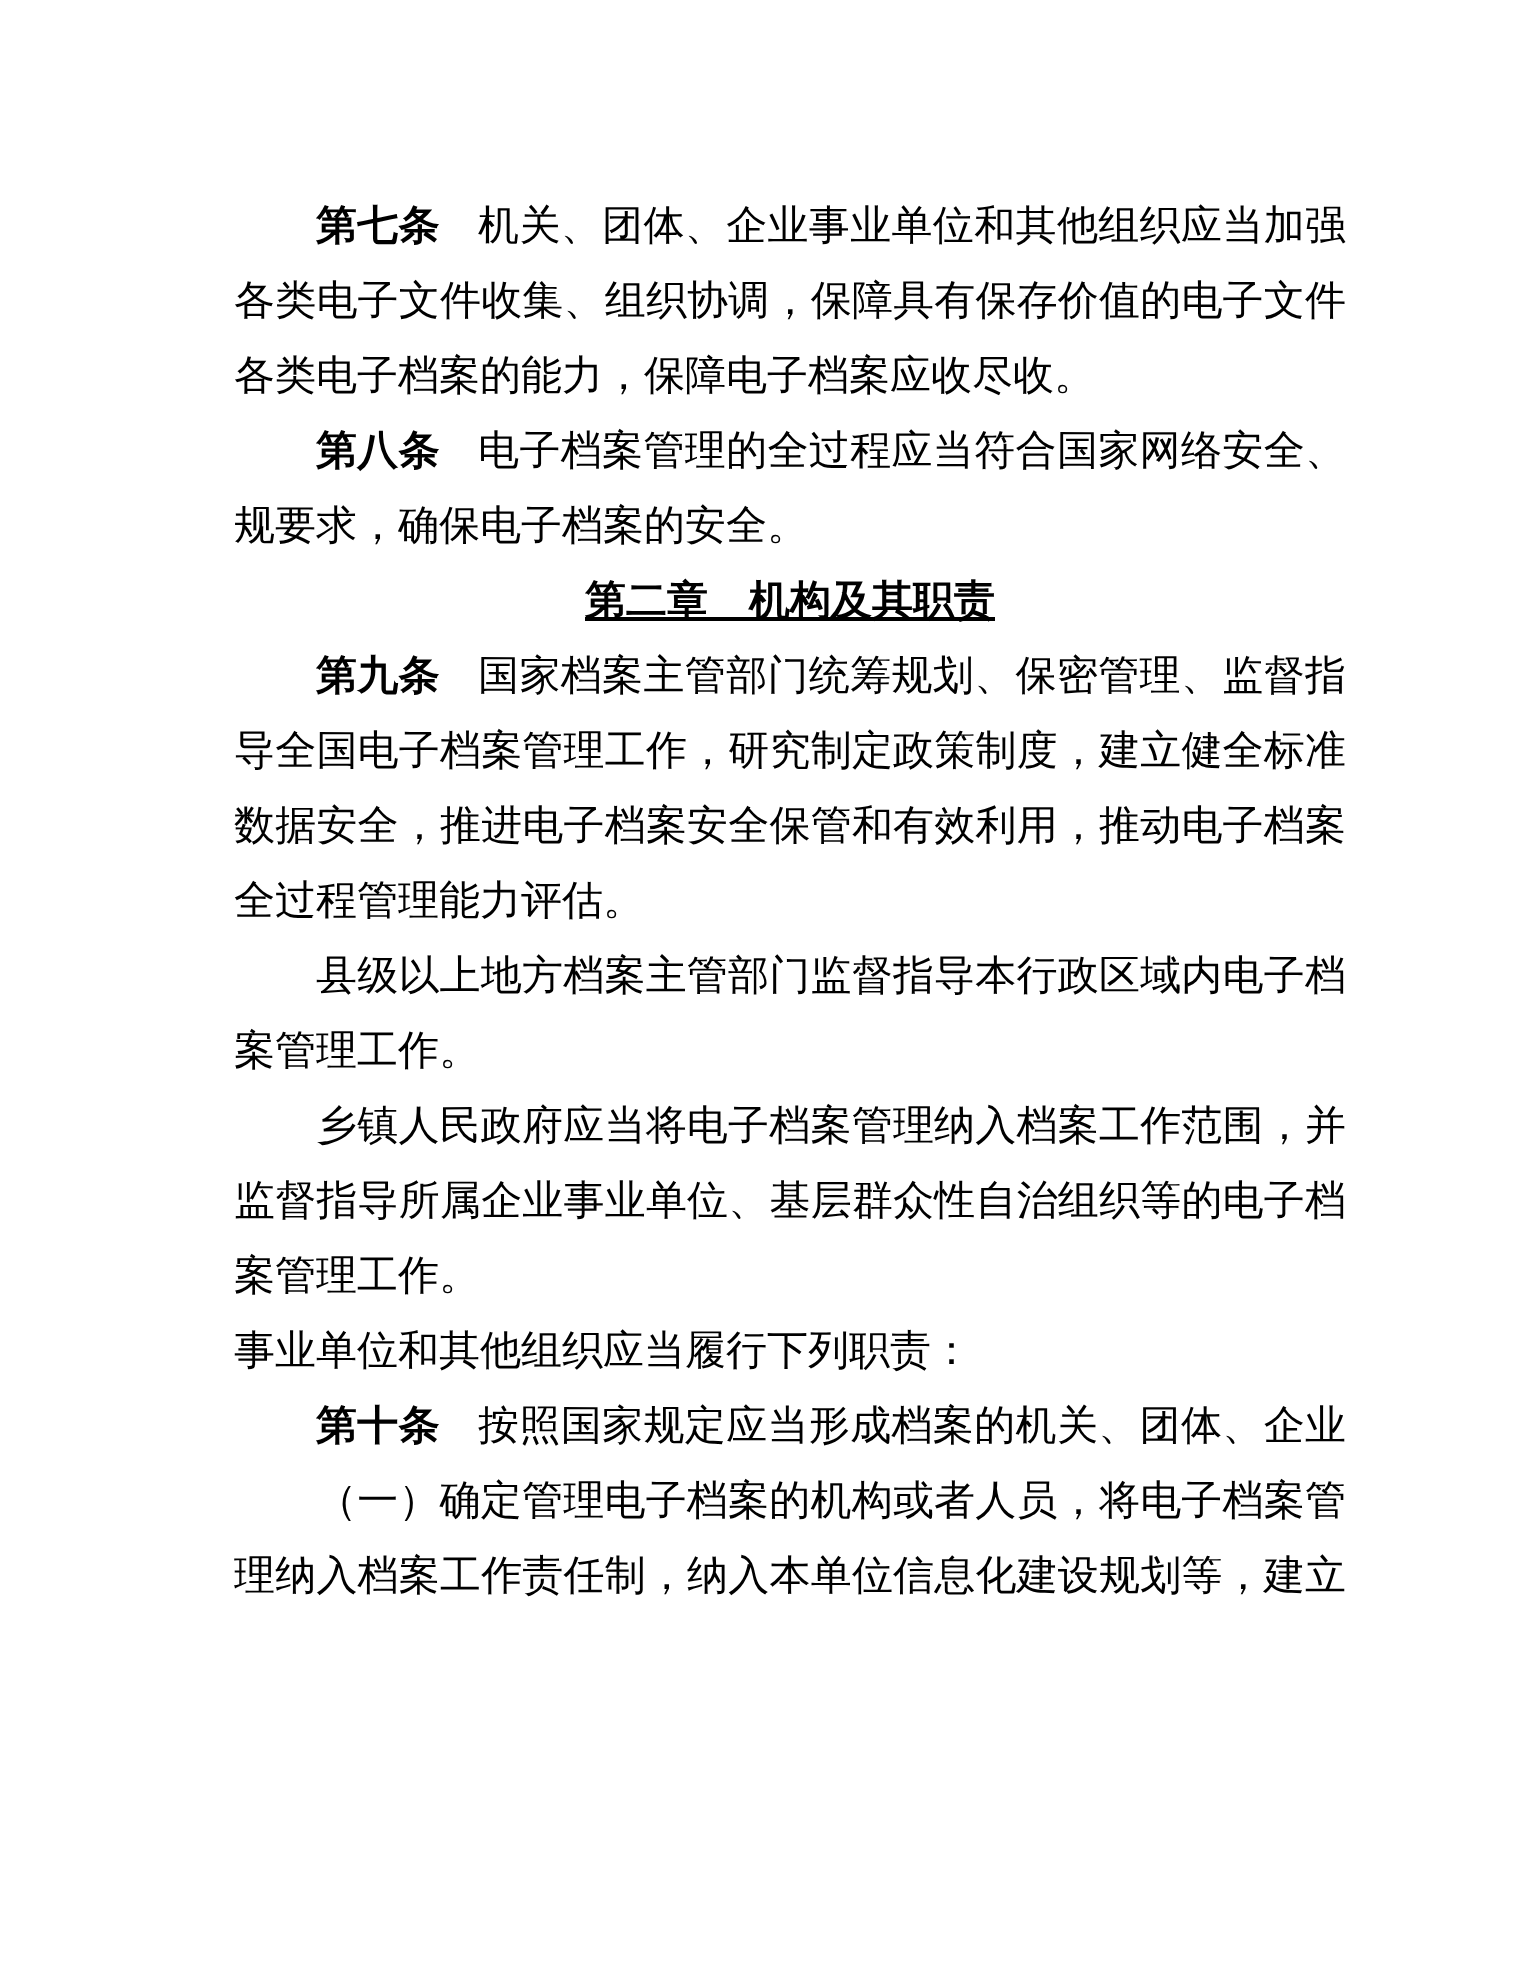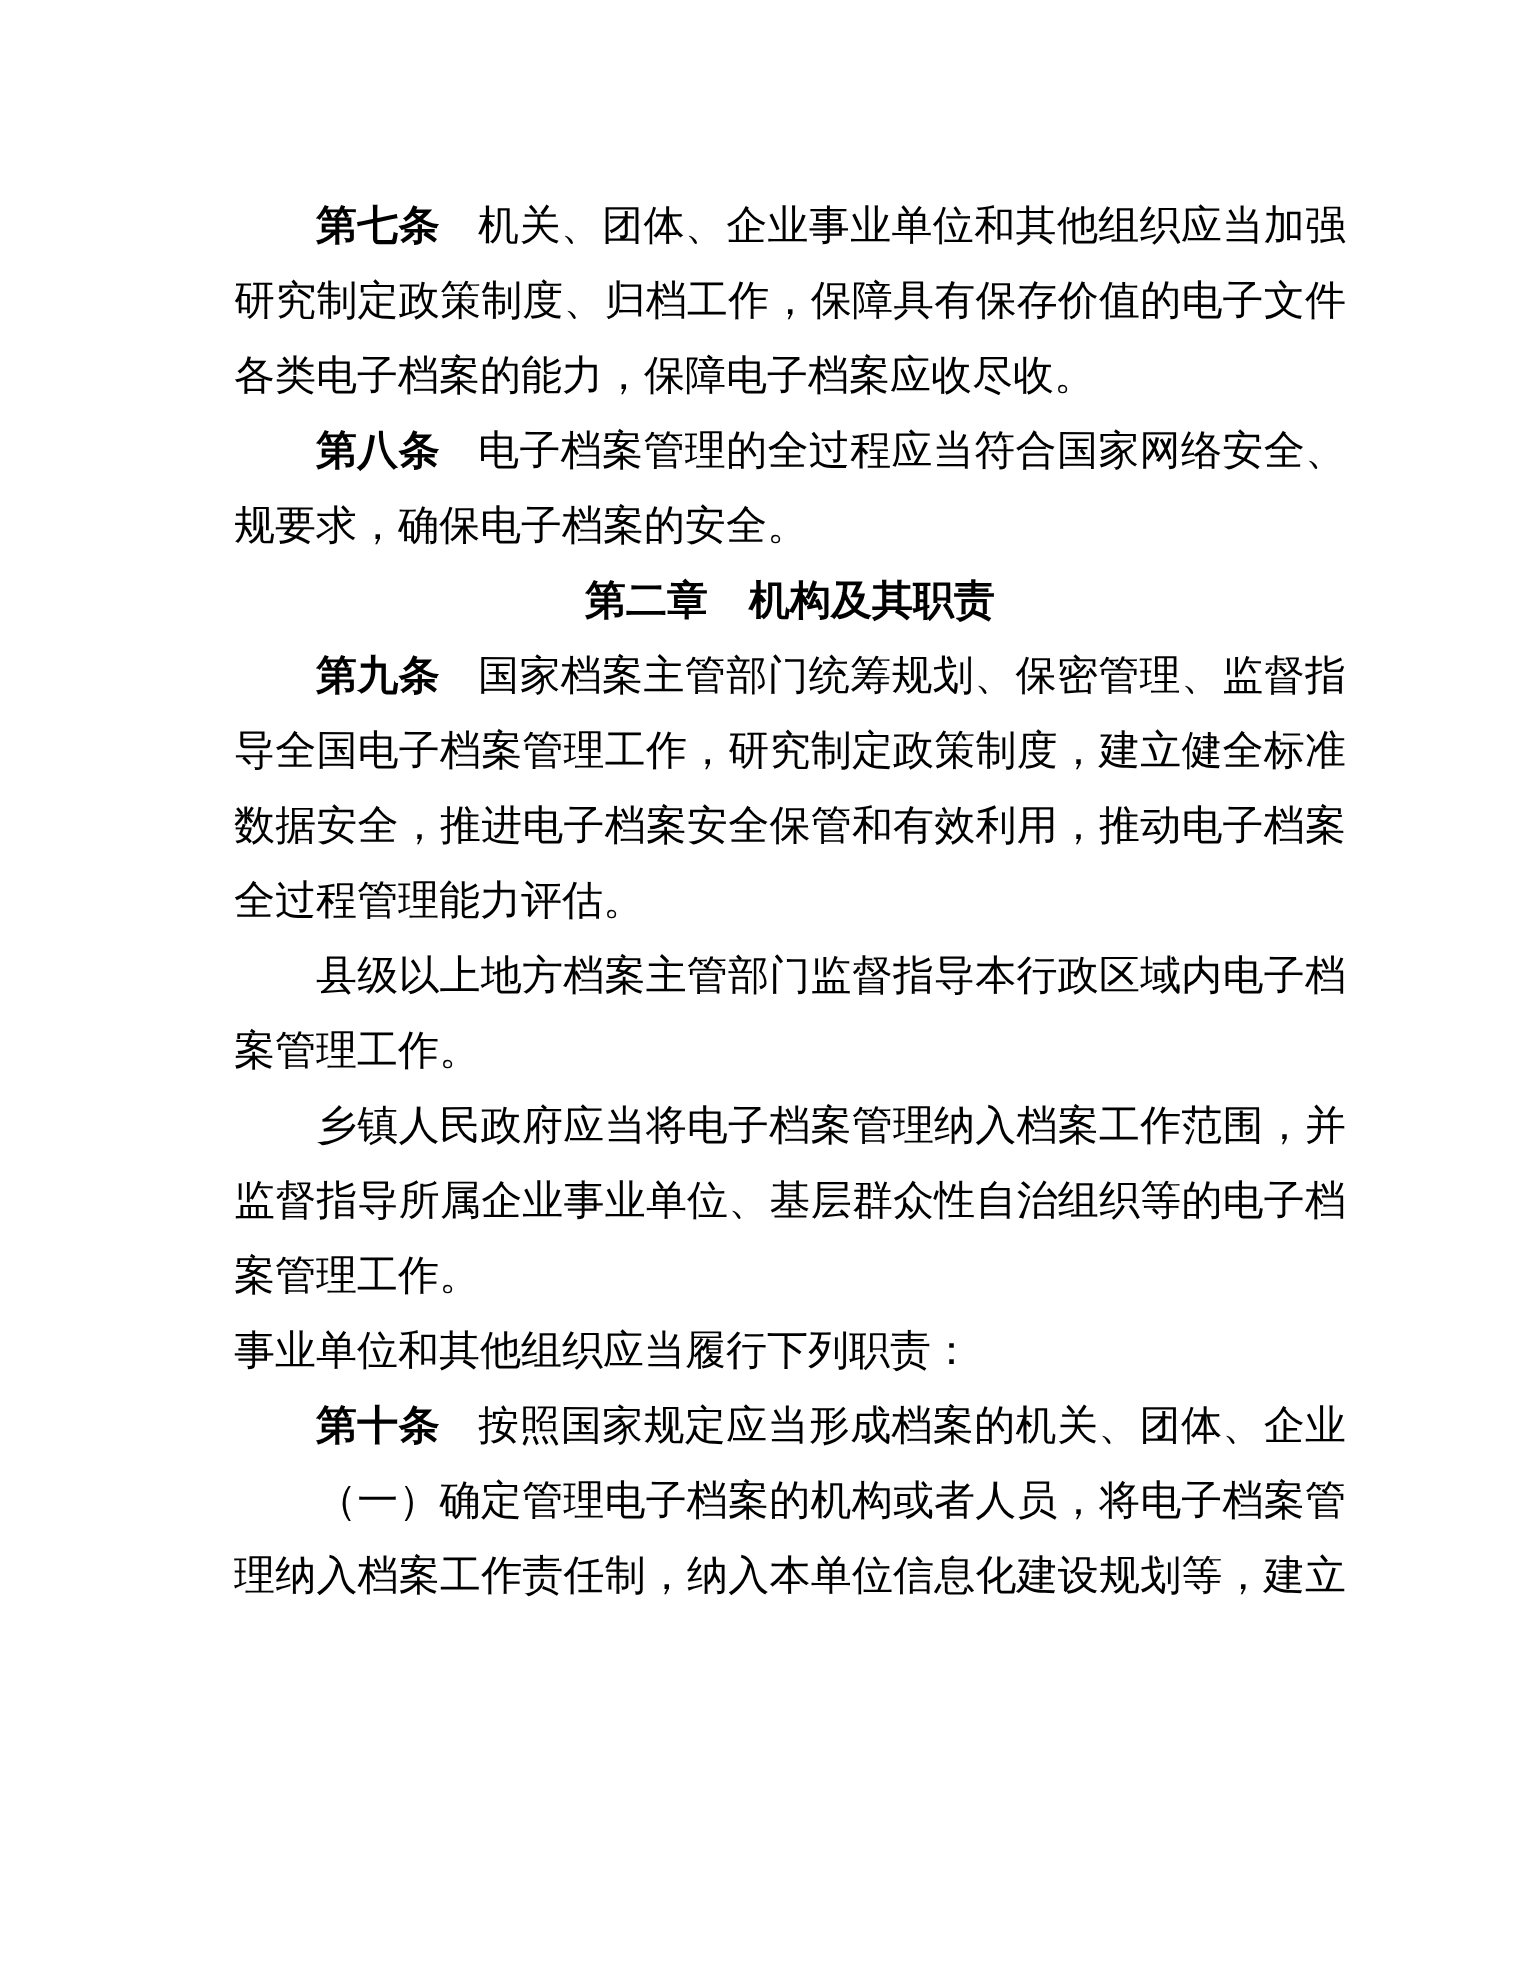--- a/index.html
+++ b/index.html
@@ -45,31 +45,32 @@
   .label {
     font-weight: 700;
     margin-right: 38px;
     font-family: "DejaVu Sans", "Liberation Sans", sans-serif;
   }
   .line.heading {
     text-align: center;
     text-align-last: center;
     font-weight: 700;
     font-family: "DejaVu Sans", "Liberation Sans", sans-serif;
+    text-decoration: underline;
   }
 </style>
 </head>
 <body>
 
 <div class="page">
   <div class="content">
 
     <div class="para">
       <div class="line first"><span class="label">第七条</span><span>机关、团体、企业事业单位和其他组织应当加强</span></div>
-      <div class="line">研究制定政策制度、归档工作，保障具有保存价值的电子文件</div>
+      <div class="line">各类电子文件收集、组织协调，保障具有保存价值的电子文件</div>
       <div class="line last">各类电子档案的能力，保障电子档案应收尽收。</div>
     </div>
 
     <div class="para">
       <div class="line first"><span class="label">第八条</span><span>电子档案管理的全过程应当符合国家网络安全、</span></div>
       <div class="line last">规要求，确保电子档案的安全。</div>
     </div>
 
     <div class="line heading">第二章　机构及其职责</div>
 

